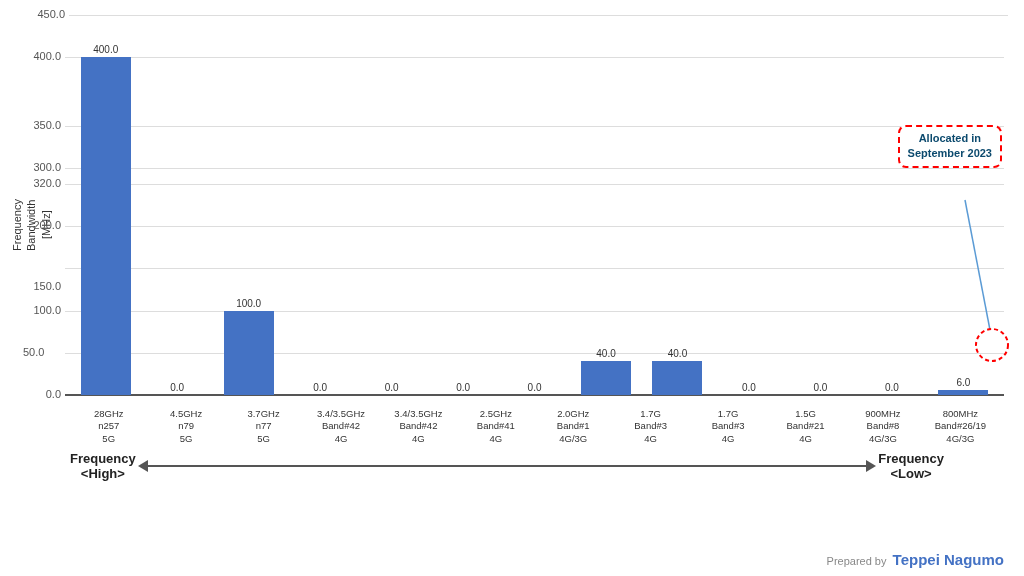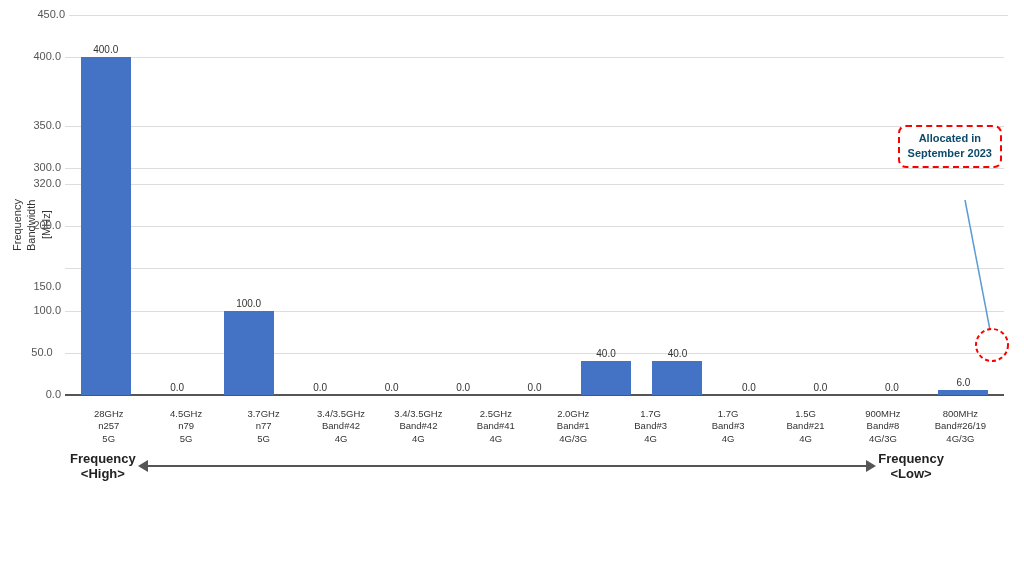--- a/index.html
+++ b/index.html
@@ -222,21 +222,21 @@
           <div class="gridline" style="position: absolute; left: 0px; right: 0px; top: 211.111px; border-top: 1px solid rgb(221, 221, 221);">
             <span class="gridline-label" style="position: absolute; left: -42px; top: -8px; font-size: 11px; color: rgb(85, 85, 85); text-align: right; width: 38px;">200.0</span>
           </div>
           <div class="gridline" style="position: absolute; left: 0px; right: 0px; top: 253.333px; border-top: 1px solid rgb(221, 221, 221);">
             <span class="gridline-label" style="position: absolute; left: -42px; top: -8px; font-size: 11px; color: rgb(85, 85, 85); text-align: right; width: 38px; margin-top: 19px;">150.0</span>
           </div>
           <div class="gridline" style="position: absolute; left: 0px; right: 0px; top: 295.556px; border-top: 1px solid rgb(221, 221, 221);">
             <span class="gridline-label" style="position: absolute; left: -42px; top: -8px; font-size: 11px; color: rgb(85, 85, 85); text-align: right; width: 38px;">100.0</span>
           </div>
           <div class="gridline" style="position: absolute; left: 0px; right: 0px; top: 337.778px; border-top: 1px solid rgb(221, 221, 221);">
-            <span class="gridline-label" style="position: absolute; left: -42px; top: -8px; font-size: 11px; color: rgb(85, 85, 85); text-align: center; width: 38px;">50.0</span>
+            <span class="gridline-label" style="position: absolute; left: -42px; top: -8px; font-size: 11px; color: rgb(85, 85, 85); text-align: left; width: 38px;">50.0</span>
           </div>
           <div class="gridline" style="position: absolute; left: 0px; right: 0px; top: 380px; border-top: 1.5px solid rgb(85, 85, 85);">
             <span class="gridline-label" style="position: absolute; left: -42px; top: -8px; font-size: 11px; color: rgb(85, 85, 85); text-align: right; width: 38px;">0.0</span>
           </div>
         </div>
 
       <div class="x-axis-line"></div>
 
       <div class="bars-row" id="bars-row">
           <div class="bar-group">
@@ -313,20 +313,23 @@
   <div class="annotation-callout">
     <span>Allocated in<br>September 2023</span>
   </div>
 
   <div class="frequency-arrows">
     <div class="freq-label">Frequency<br>&lt;High&gt;</div>
     <div class="arrow-line arrow-left arrow-right" style="flex:1;height:2px;background:#555;position:relative;margin:0 10px;"></div>
     <div class="freq-label">Frequency<br>&lt;Low&gt;</div>
   </div>
 
+  <div class="prepared-by">
+    Prepared by &nbsp;<span>Teppei Nagumo</span>
+  </div>
 </div>
 
 <svg style="position:absolute;top:0;left:0;width:1024px;height:576px;pointer-events:none;z-index:8;">
 
   <line x1="965" y1="200" x2="990" y2="330" stroke="#5b9bd5" stroke-width="1.5"></line>
 
   <circle cx="992" cy="345" r="16" fill="none" stroke="red" stroke-width="2" stroke-dasharray="4,3"></circle>
 </svg>
 
 </body></html>

